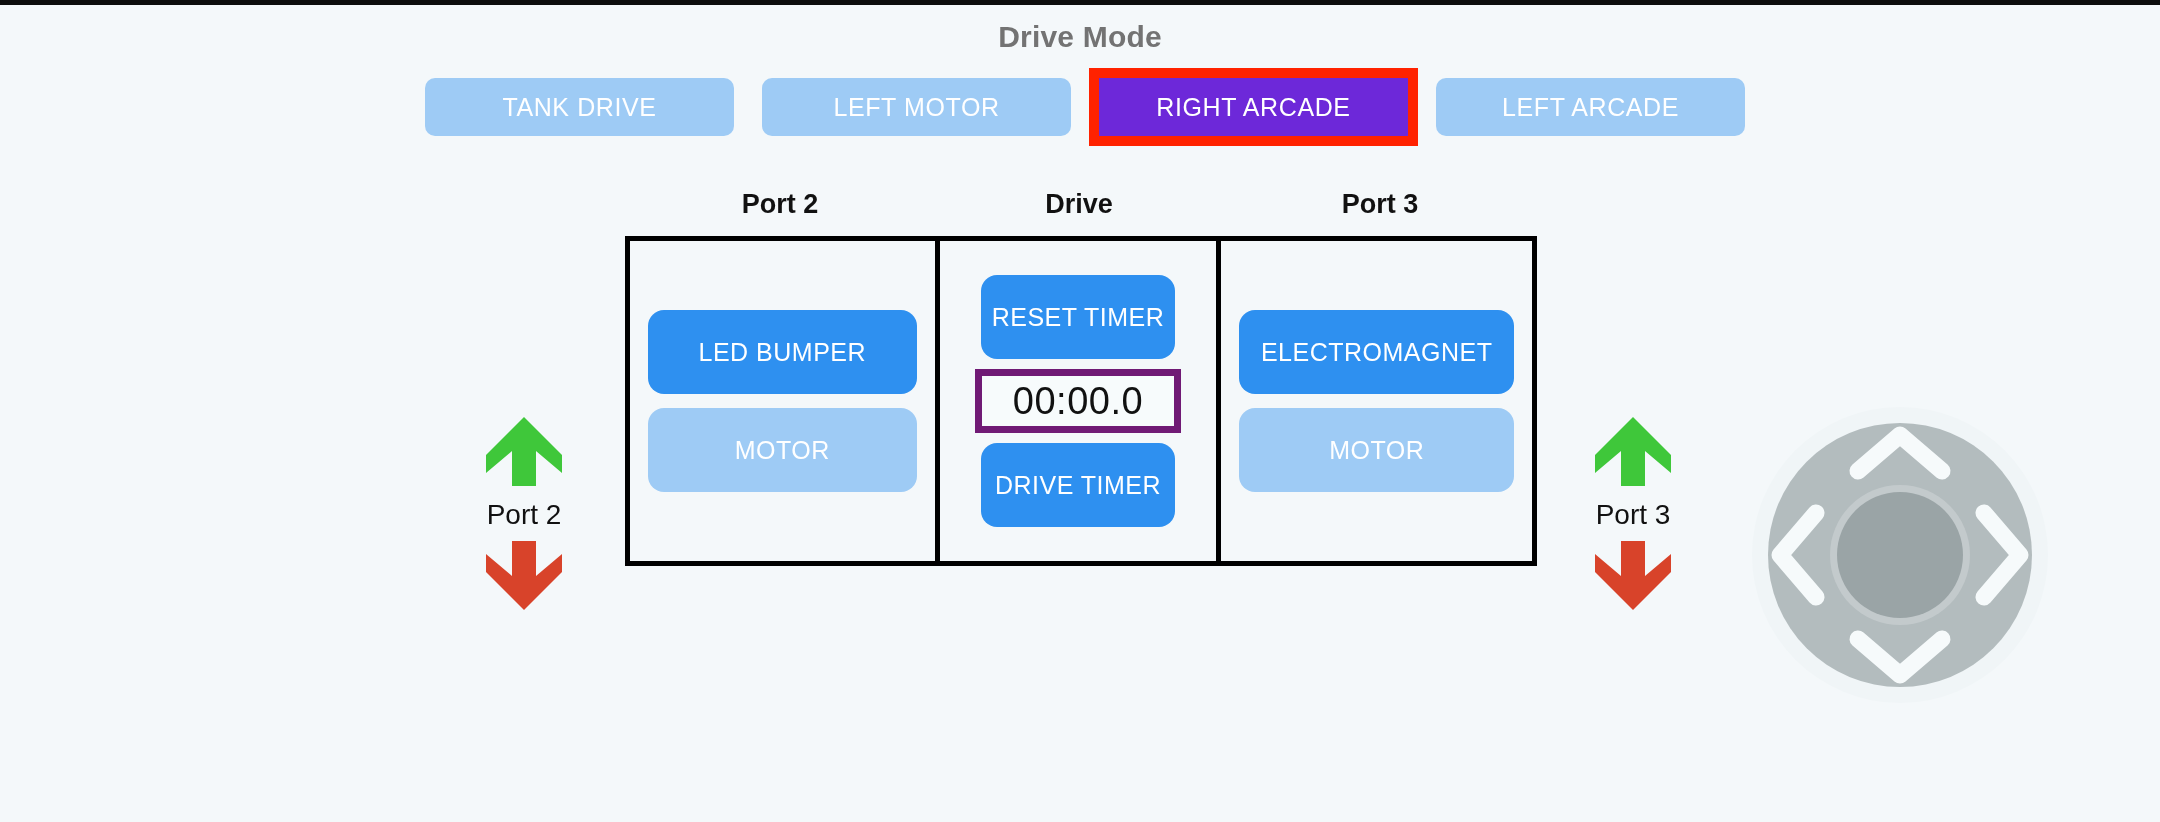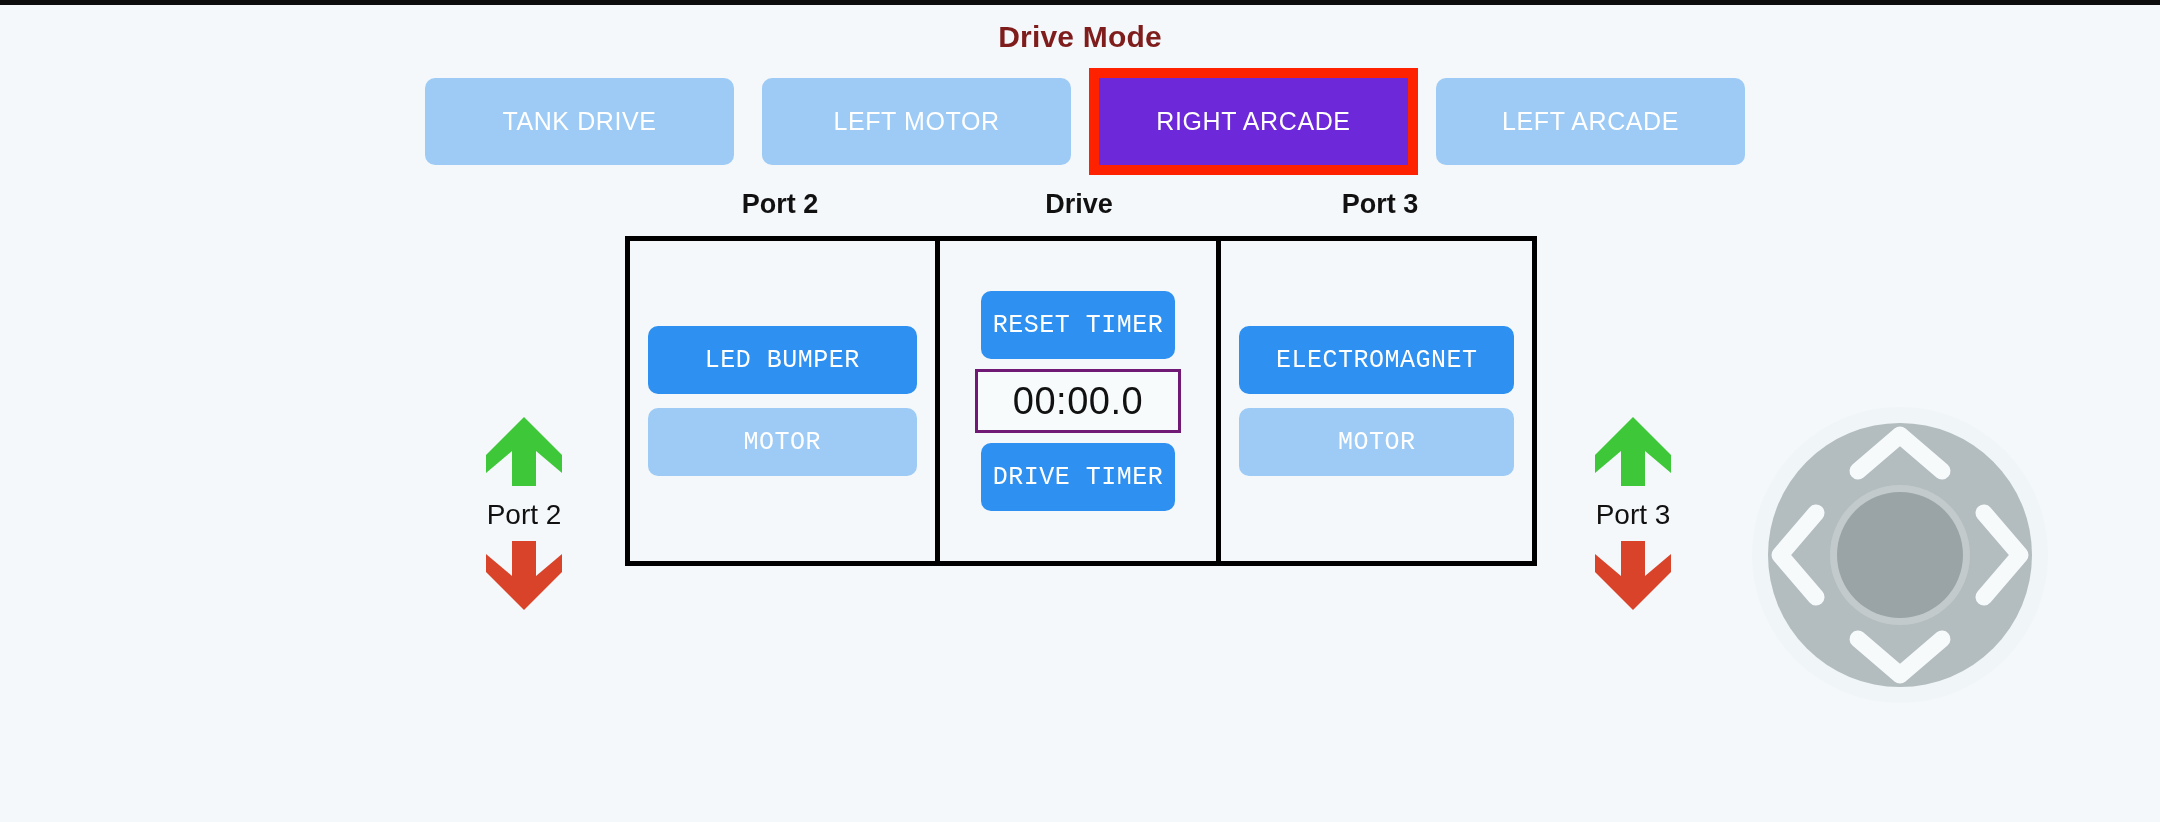--- a/index.html
+++ b/index.html
@@ -26,30 +26,30 @@
 
   
   .drive-mode-title {
     position: absolute;
     top: 20px;
     left: 0;
     width: 2160px;
     text-align: center;
     font-size: 30px;
     font-weight: bold;
-    color: #7f1d1d;
+    color: #737373;
     letter-spacing: 0.2px;
   }
 
   .mode-row {
     position: absolute;
     top: 78px;
     left: 425px;
     width: 1320px;
-    height: 87px;
+    height: 58px;
     display: flex;
     gap: 28px;
   }
   .mode-btn {
     flex: 1 1 0;
     border-radius: 10px;
     background: #9ecbf5;
     color: #ffffff;
     font-size: 25px;
     display: flex;
@@ -115,49 +115,49 @@
   .panel-col.c1 { width: 306px; }
   .panel-col.c2 {
     width: 288px;
     border-left: 5px solid #000000;
     border-right: 5px solid #000000;
   }
   .panel-col.c3 { width: 312px; }
 
   .pill {
     width: 100%;
-    height: 68px;
-    border-radius: 10px;
+    height: 84px;
+    border-radius: 16px;
     display: flex;
     align-items: center;
     justify-content: center;
     color: #ffffff;
     font-size: 25px;
     letter-spacing: 0.5px;
     border: none;
-    font-family: Liberation Mono, monospace;
+    font-family: Liberation Sans, sans-serif;
     cursor: pointer;
     box-sizing: border-box;
   }
   .pill.on  { background: #2e90f0; }
   .pill.off { background: #9ecbf5; text-align: right; }
   .pill + .pill { margin-top: 14px; }
 
   
   .timer-stack {
     width: 100%;
     display: flex;
     flex-direction: column;
     align-items: center;
   }
   .timer-display {
     margin: 10px 0;
     width: 206px;
     height: 64px;
-    border: 3px solid #701a75;
+    border: 7px solid #701a75;
     background: #f7fbfc;
     box-sizing: border-box;
     display: flex;
     align-items: center;
     justify-content: center;
     font-size: 38px;
     color: #111111;
     font-family: "Liberation Sans", sans-serif;
     letter-spacing: 0.5px;
   }

